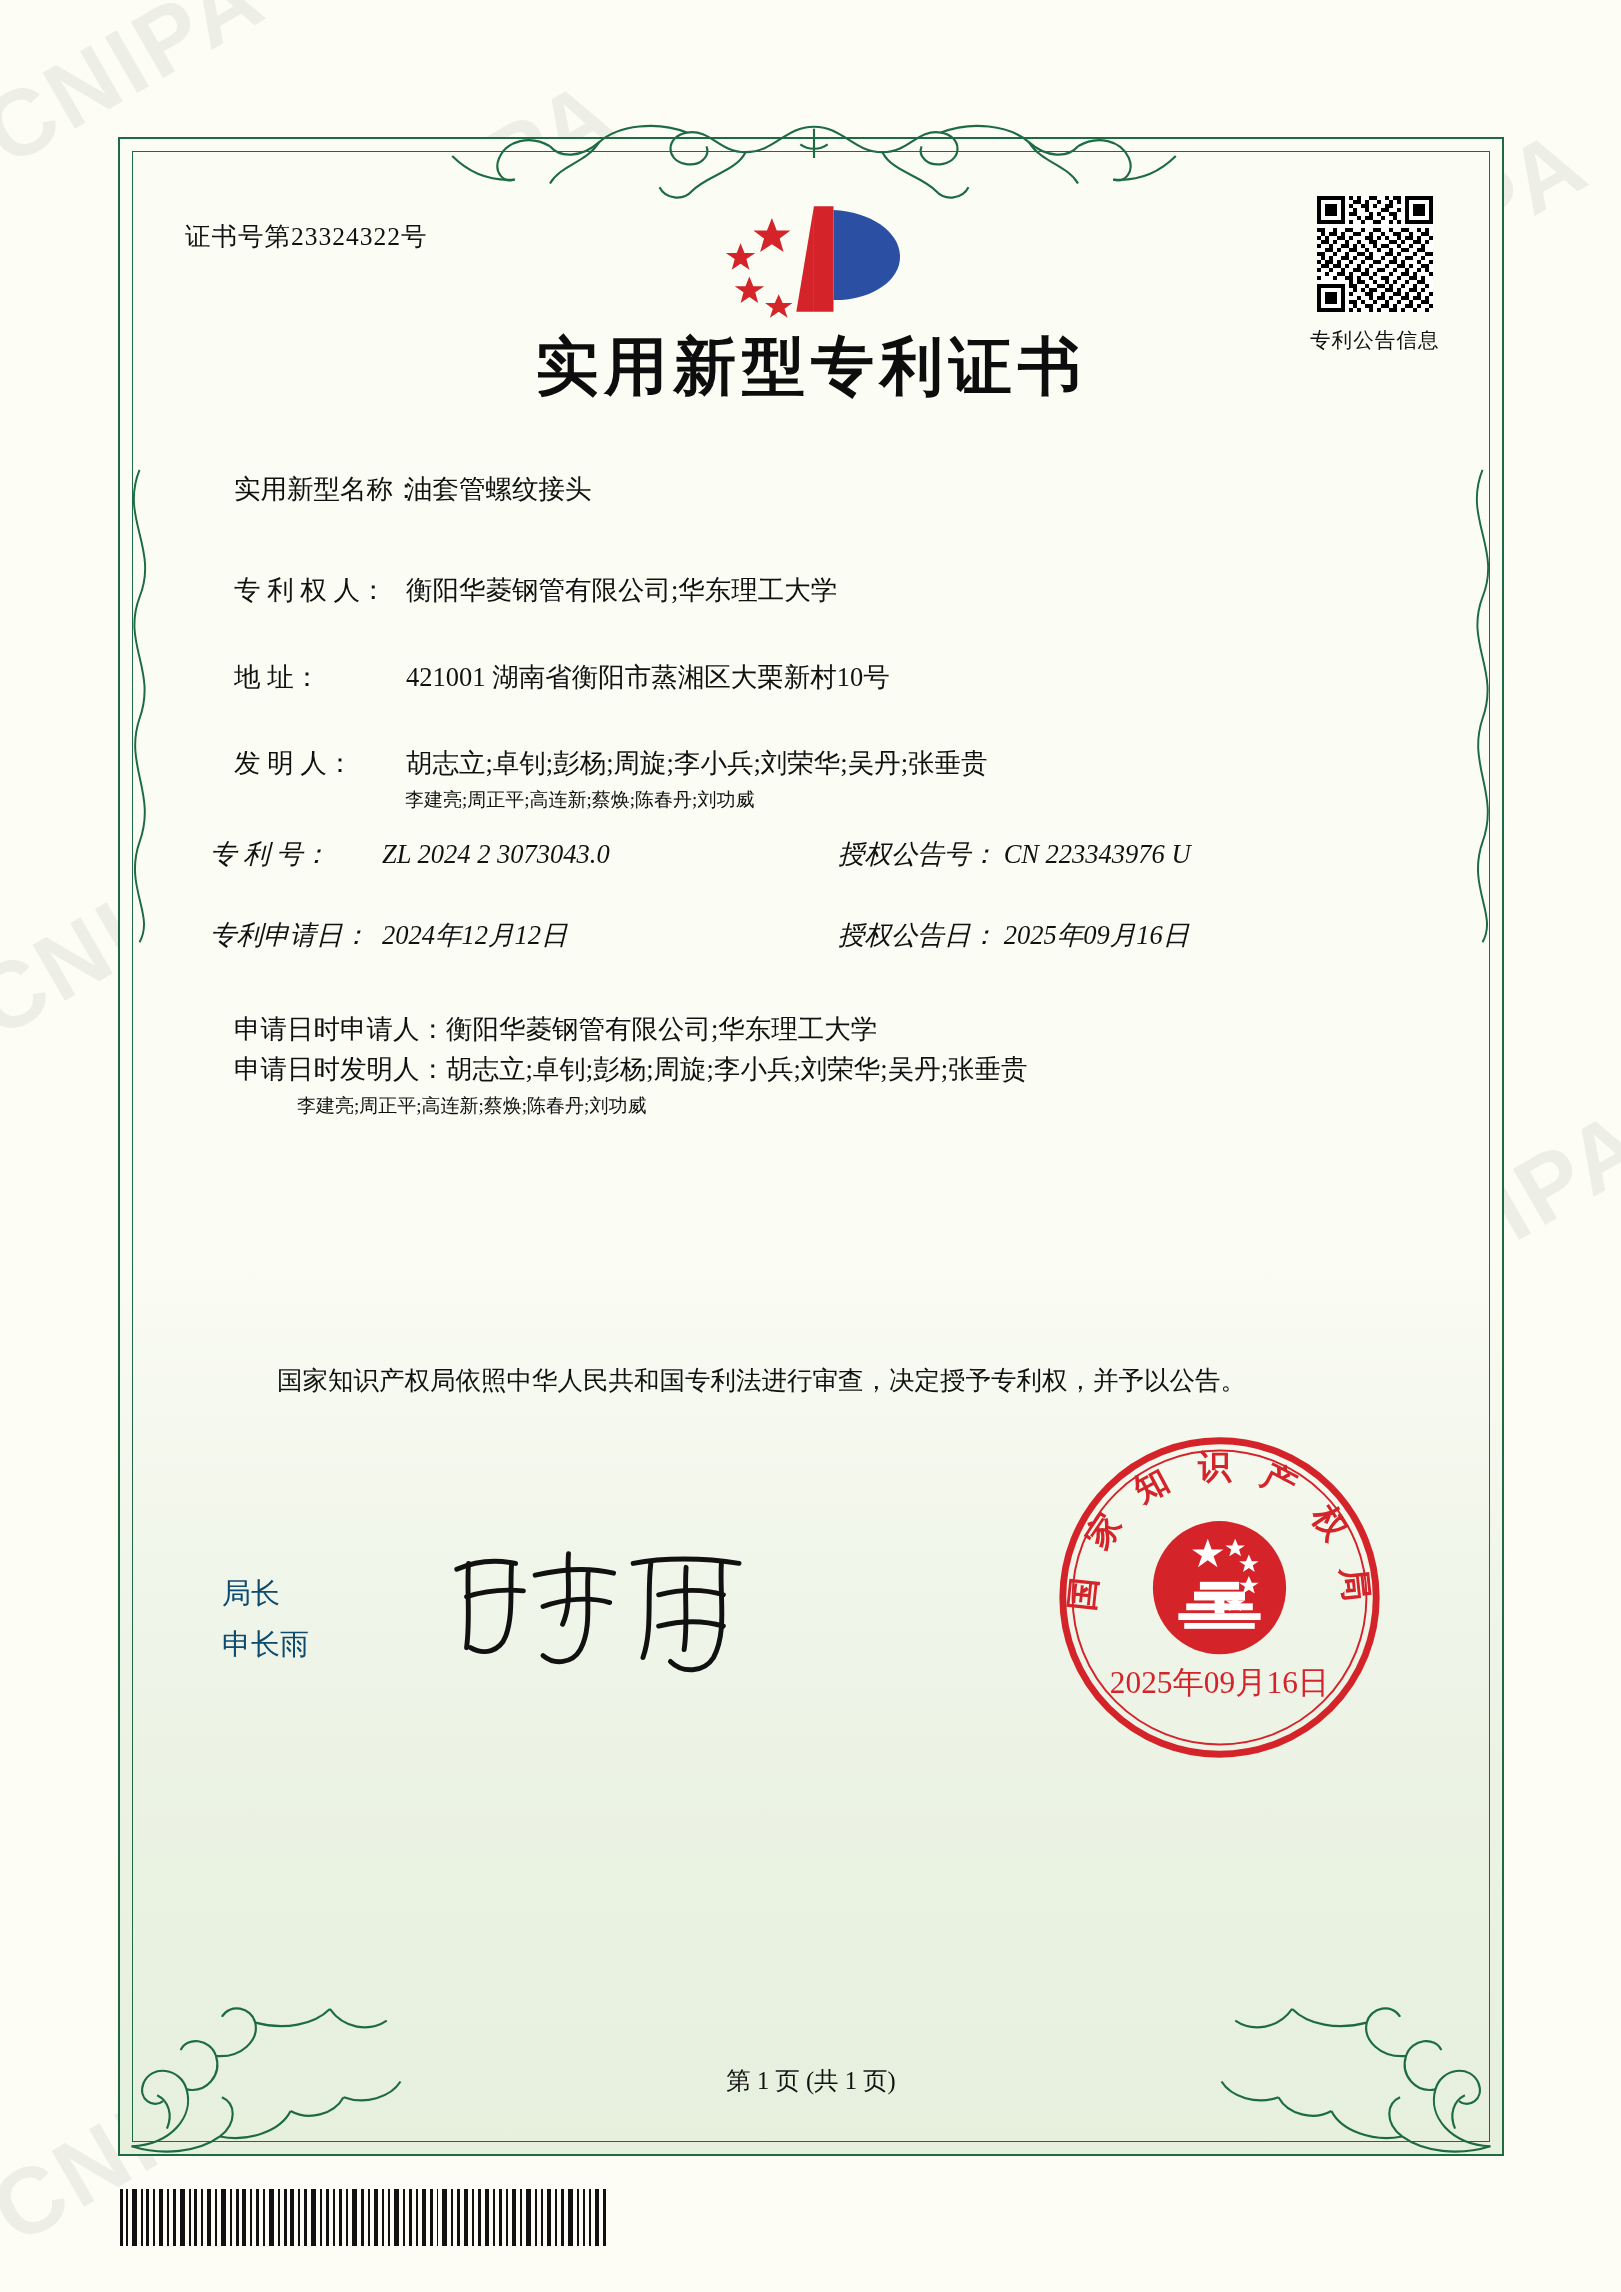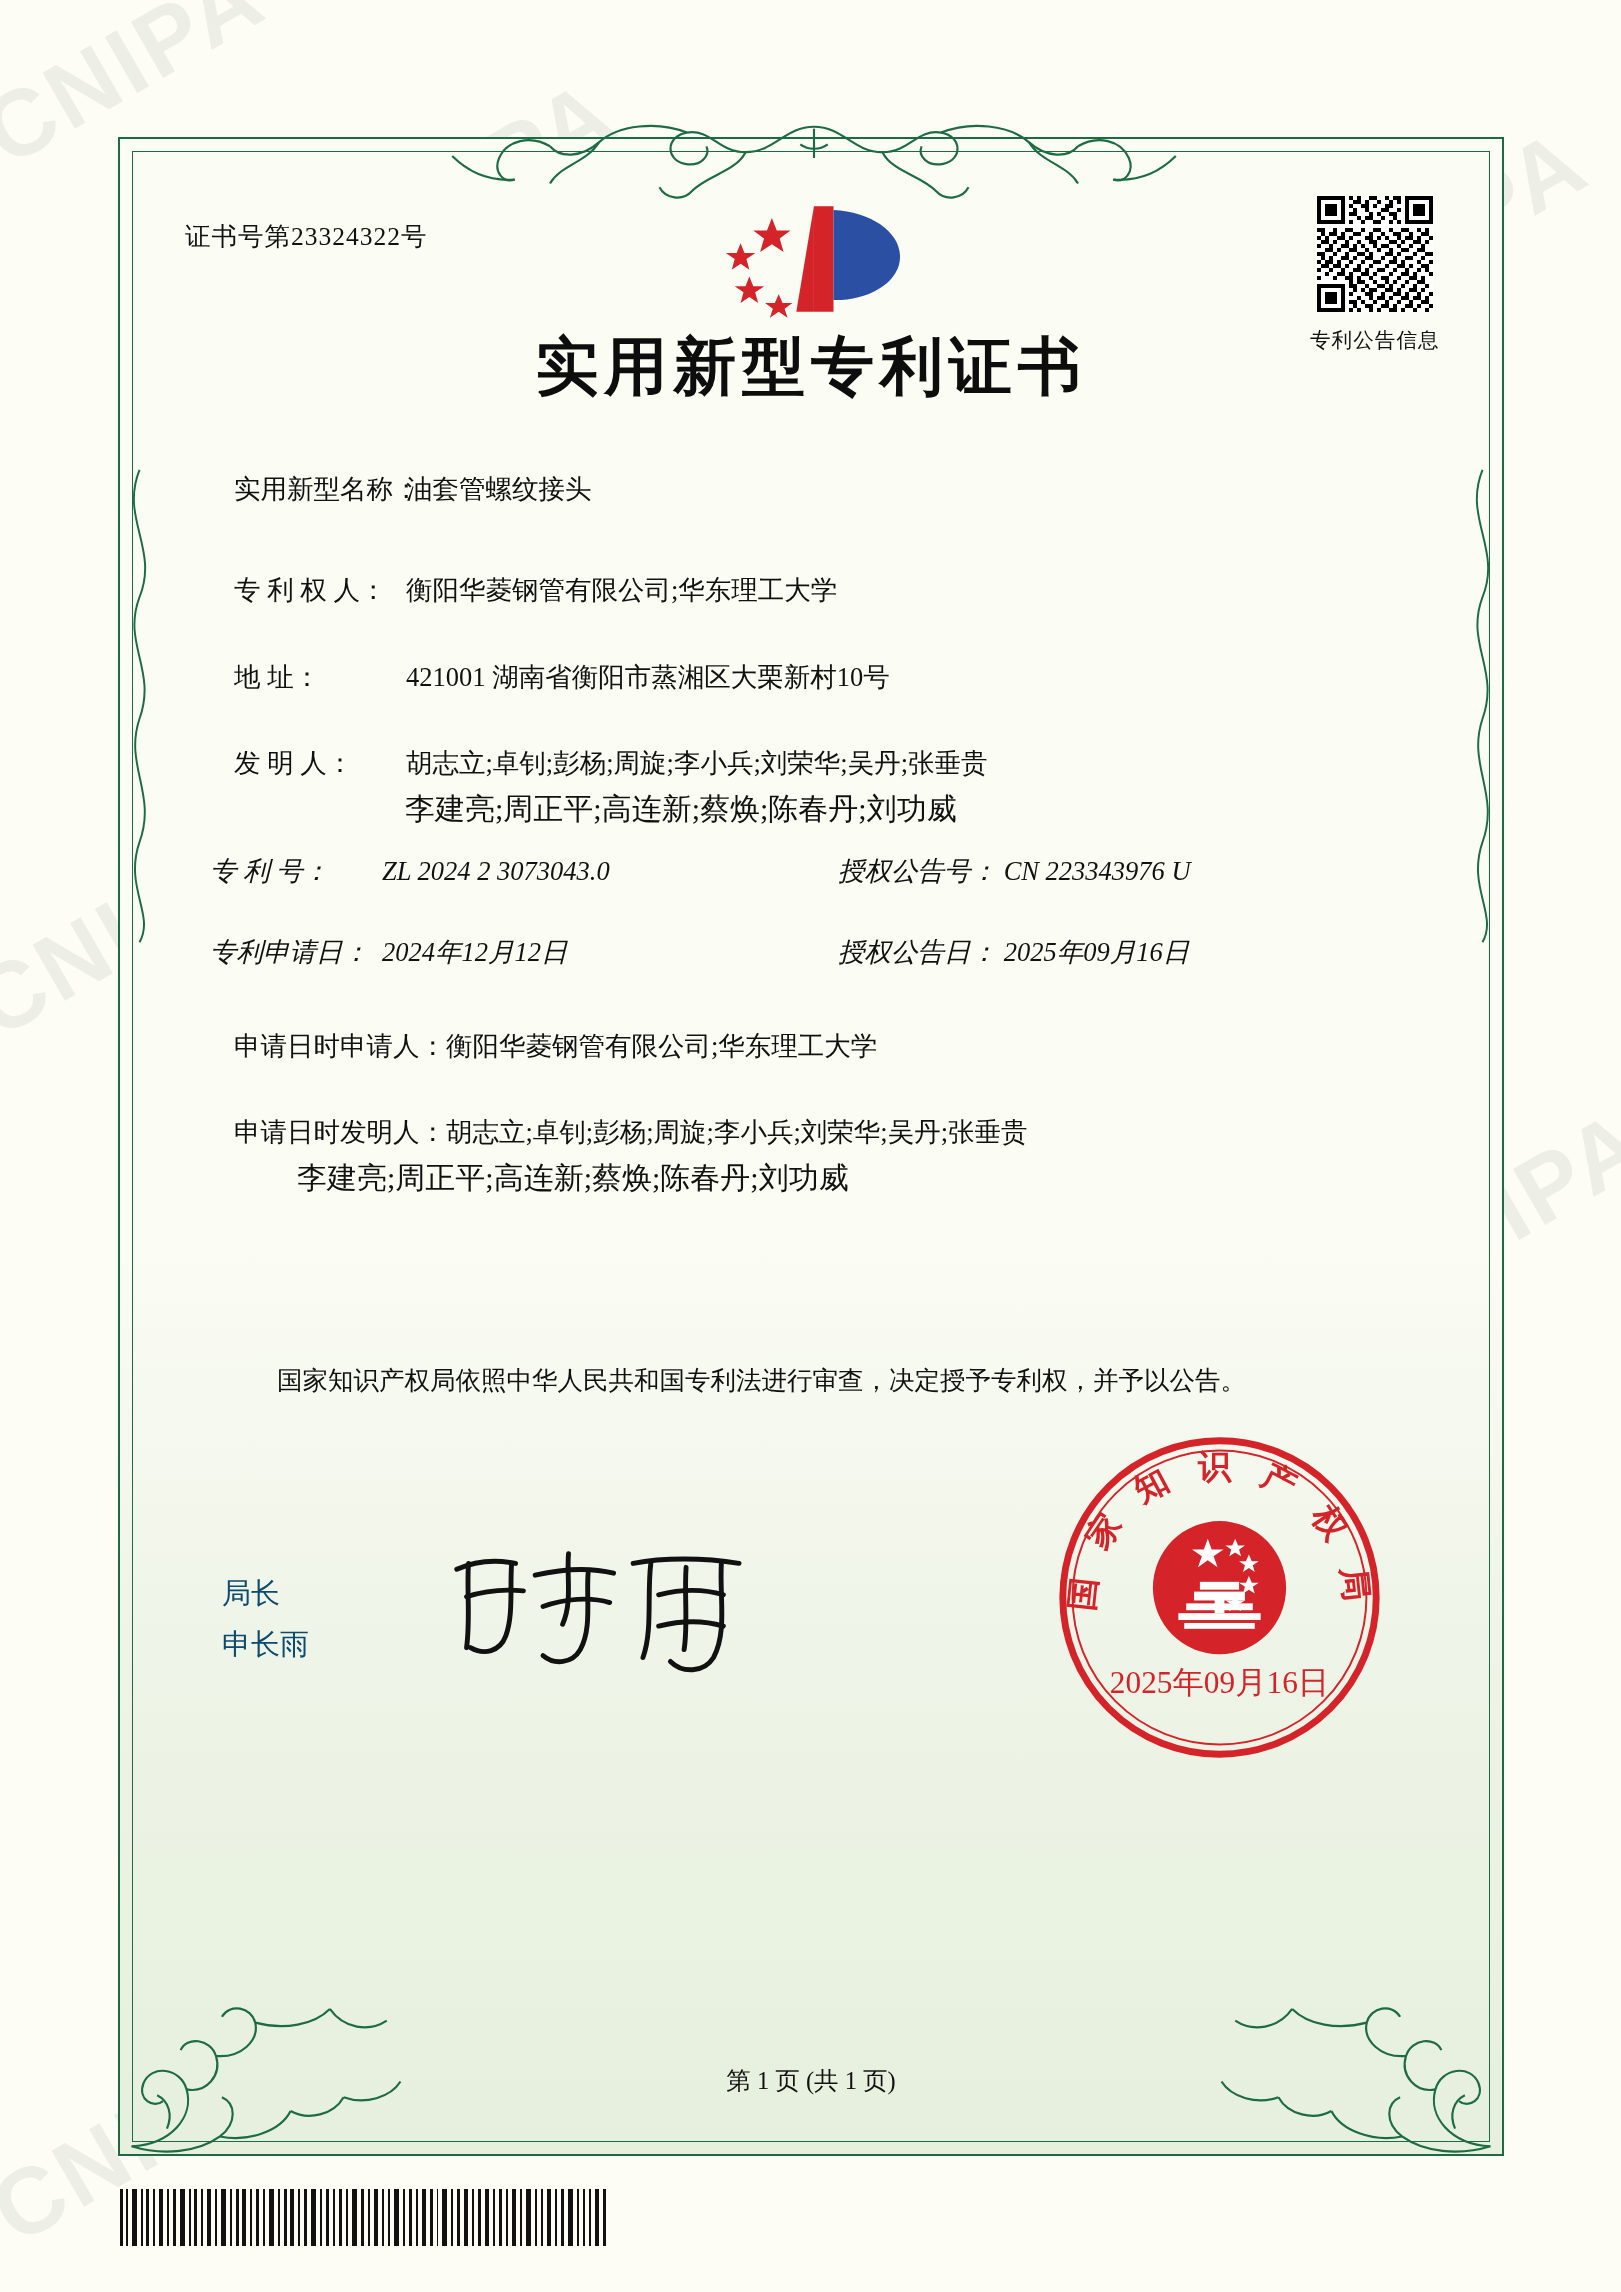--- a/index.html
+++ b/index.html
@@ -136,21 +136,21 @@
   .lbl {
     display: inline-block;
     width: 172px;
     white-space: nowrap;
   }
   .val {
     display: inline;
   }
   .cont {
     padding-left: 287px;
-    font-size: 30px;
+    font-size: 19px;
     color: #111;
     line-height: 1.5;
   }
 
   .two-col {
     position: relative;
     padding-left: 92px;
     font-size: 26.5px;
     color: #111;
     font-style: italic;
@@ -578,21 +578,21 @@
       </div>
 
       <div class="two-col" style="margin-bottom:57px;">
         <span class="lbl">专利申请日：</span><span>2024年12月12日</span>
         <span class="col-right">
           <span>授权公告日：</span>
           <span>2025年09月16日</span>
         </span>
       </div>
 
-      <div class="row" style="margin-bottom:47px;">
+      <div class="row" style="">
         <span>申请日时申请人：</span><span class="val">衡阳华菱钢管有限公司;华东理工大学</span>
       </div>
 
       <div class="row" style="padding-left:116px; margin-bottom:2px;">
         <span>申请日时发明人：</span><span class="val">胡志立;卓钊;彭杨;周旋;李小兵;刘荣华;吴丹;张垂贵</span>
       </div>
       <div class="cont" style="padding-left:179px;">李建亮;周正平;高连新;蔡焕;陈春丹;刘功威</div>
     </div>
 
     <div class="statement">

